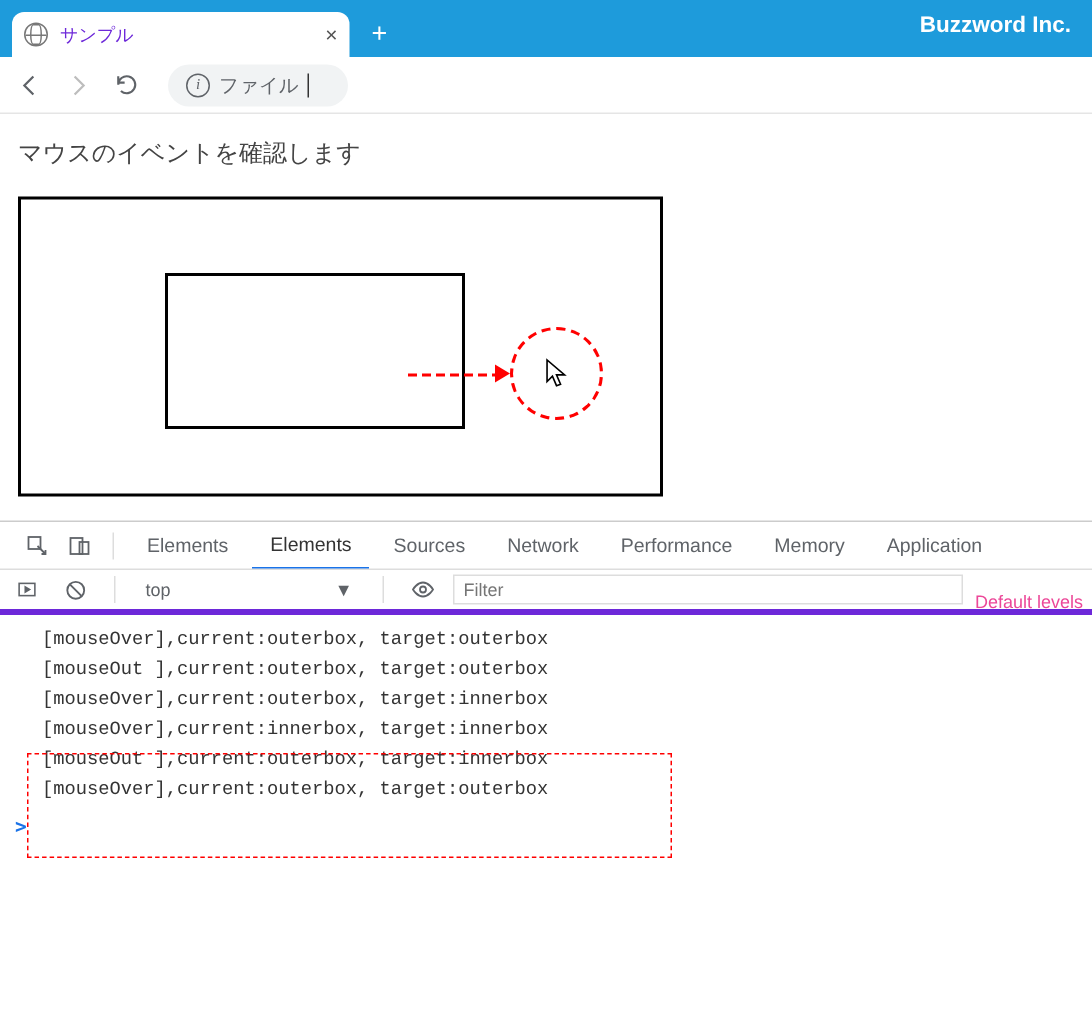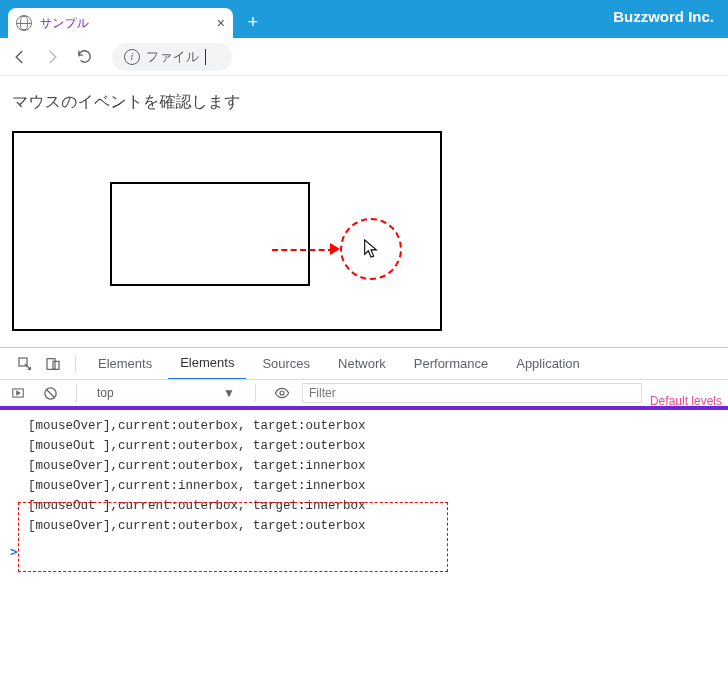--- a/index.html
+++ b/index.html
@@ -112,20 +112,21 @@
             <rect x="3" y="4" width="12" height="16"></rect>
             <rect x="12" y="8" width="9" height="12"></rect>
           </svg>
       </div>
       <div class="dt-sep"></div>
       <div class="dt-tab">Elements</div>
       <div class="dt-tab active">Elements</div>
       <div class="dt-tab">Sources</div>
       <div class="dt-tab">Network</div>
       <div class="dt-tab">Performance</div>
+      <div class="dt-tab">Memory</div>
       <div class="dt-tab">Application</div>
     </div>
 
     <div class="dt-toolbar">
       <div class="dt-iconbtn">
         <svg width="14" height="14" viewBox="0 0 24 24" fill="none" stroke="currentColor" stroke-width="1.8">
             <rect x="3" y="5" width="18" height="14"></rect>
             <path d="M10 9l5 3-5 3z" fill="currentColor"></path>
           </svg>
       </div>

